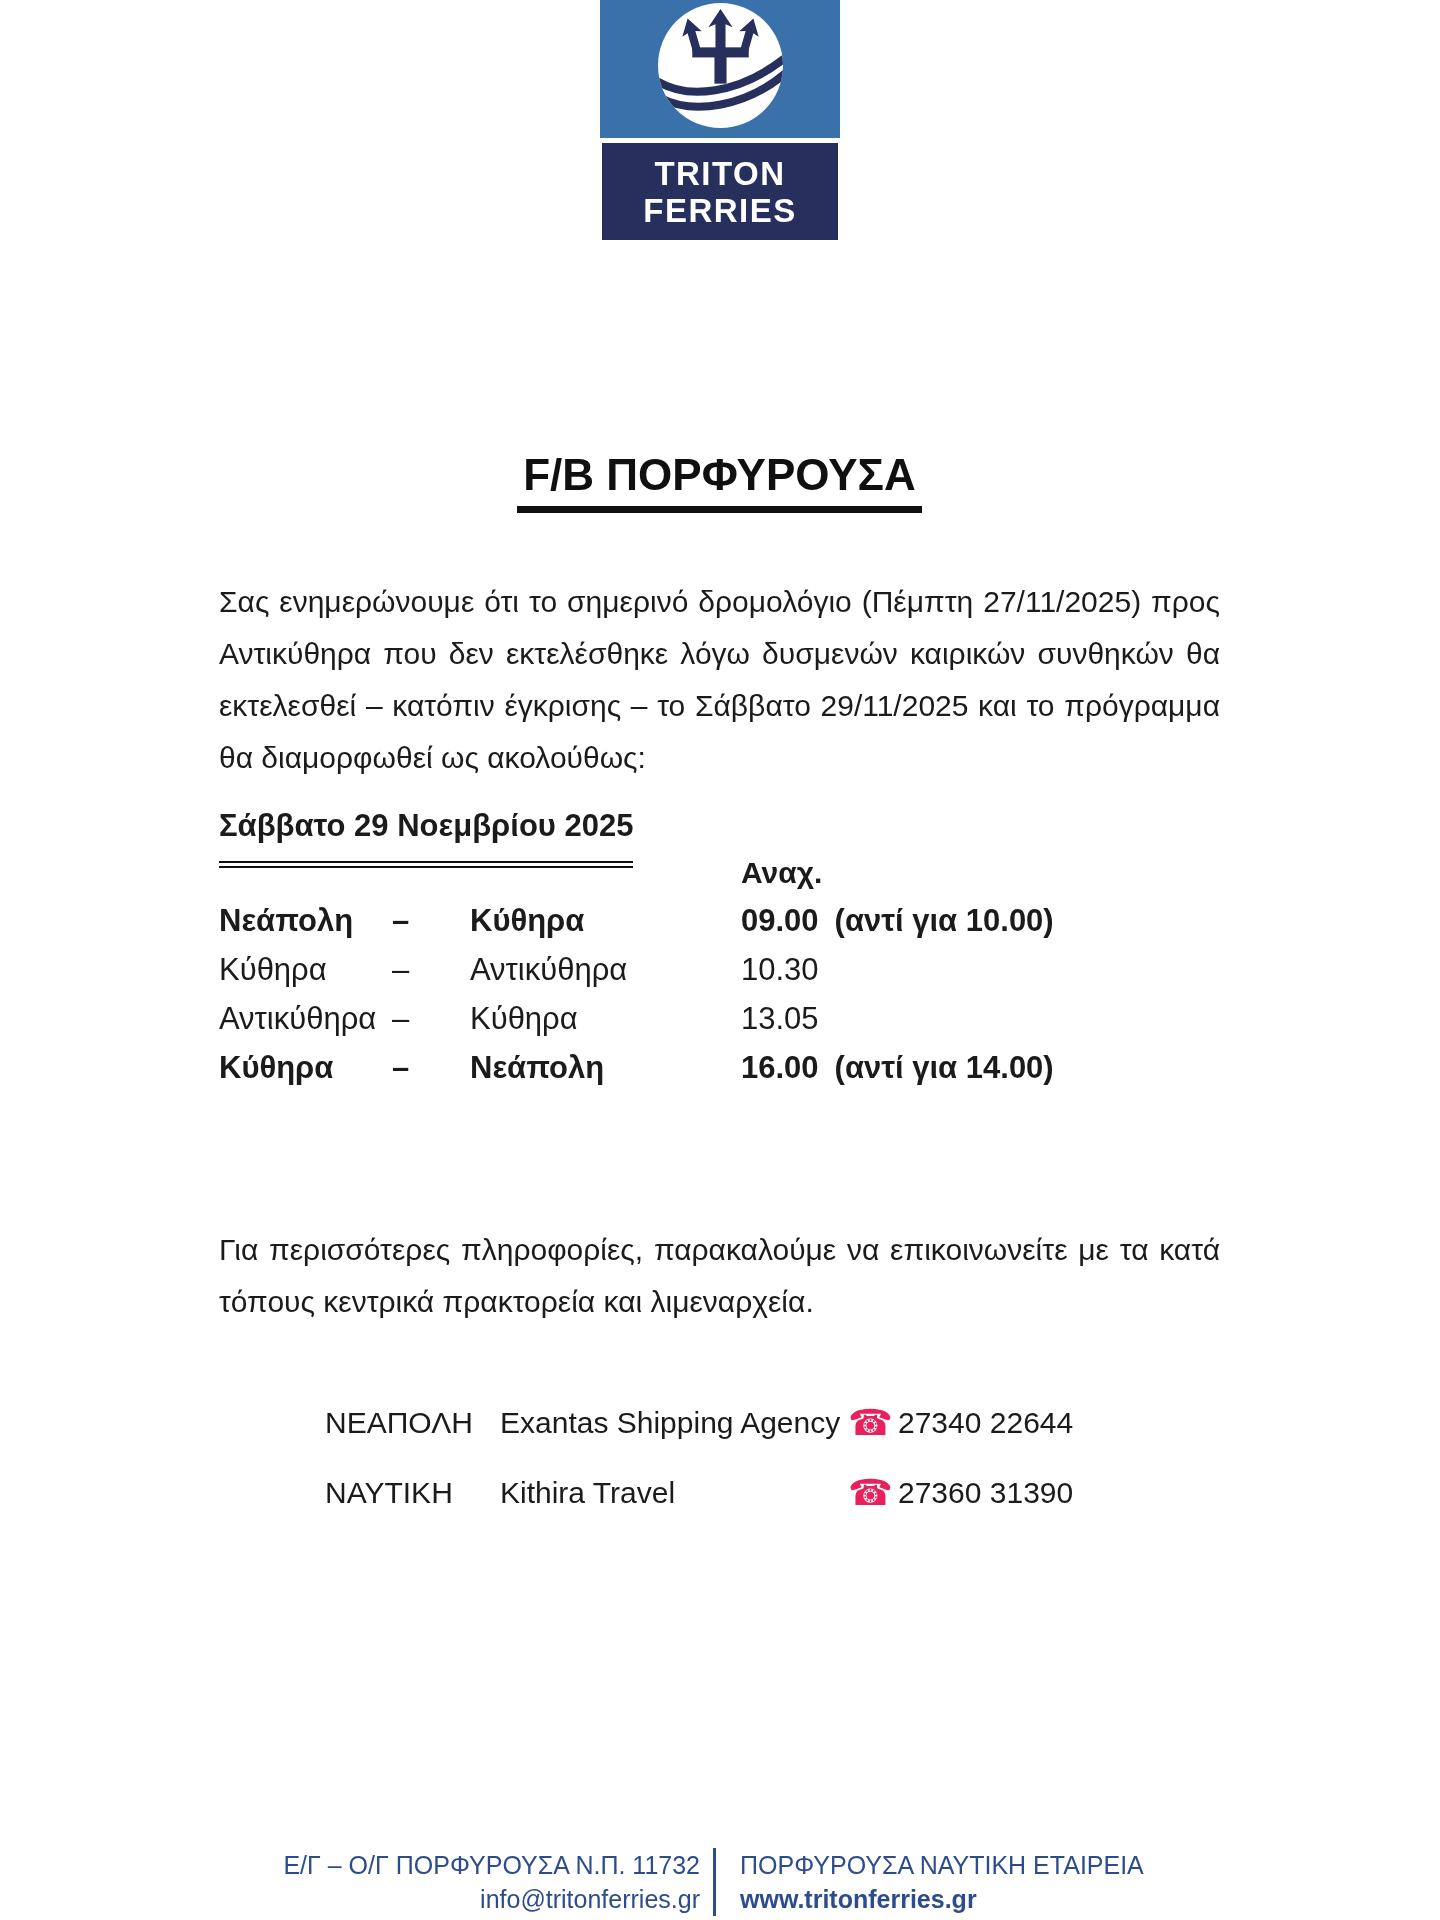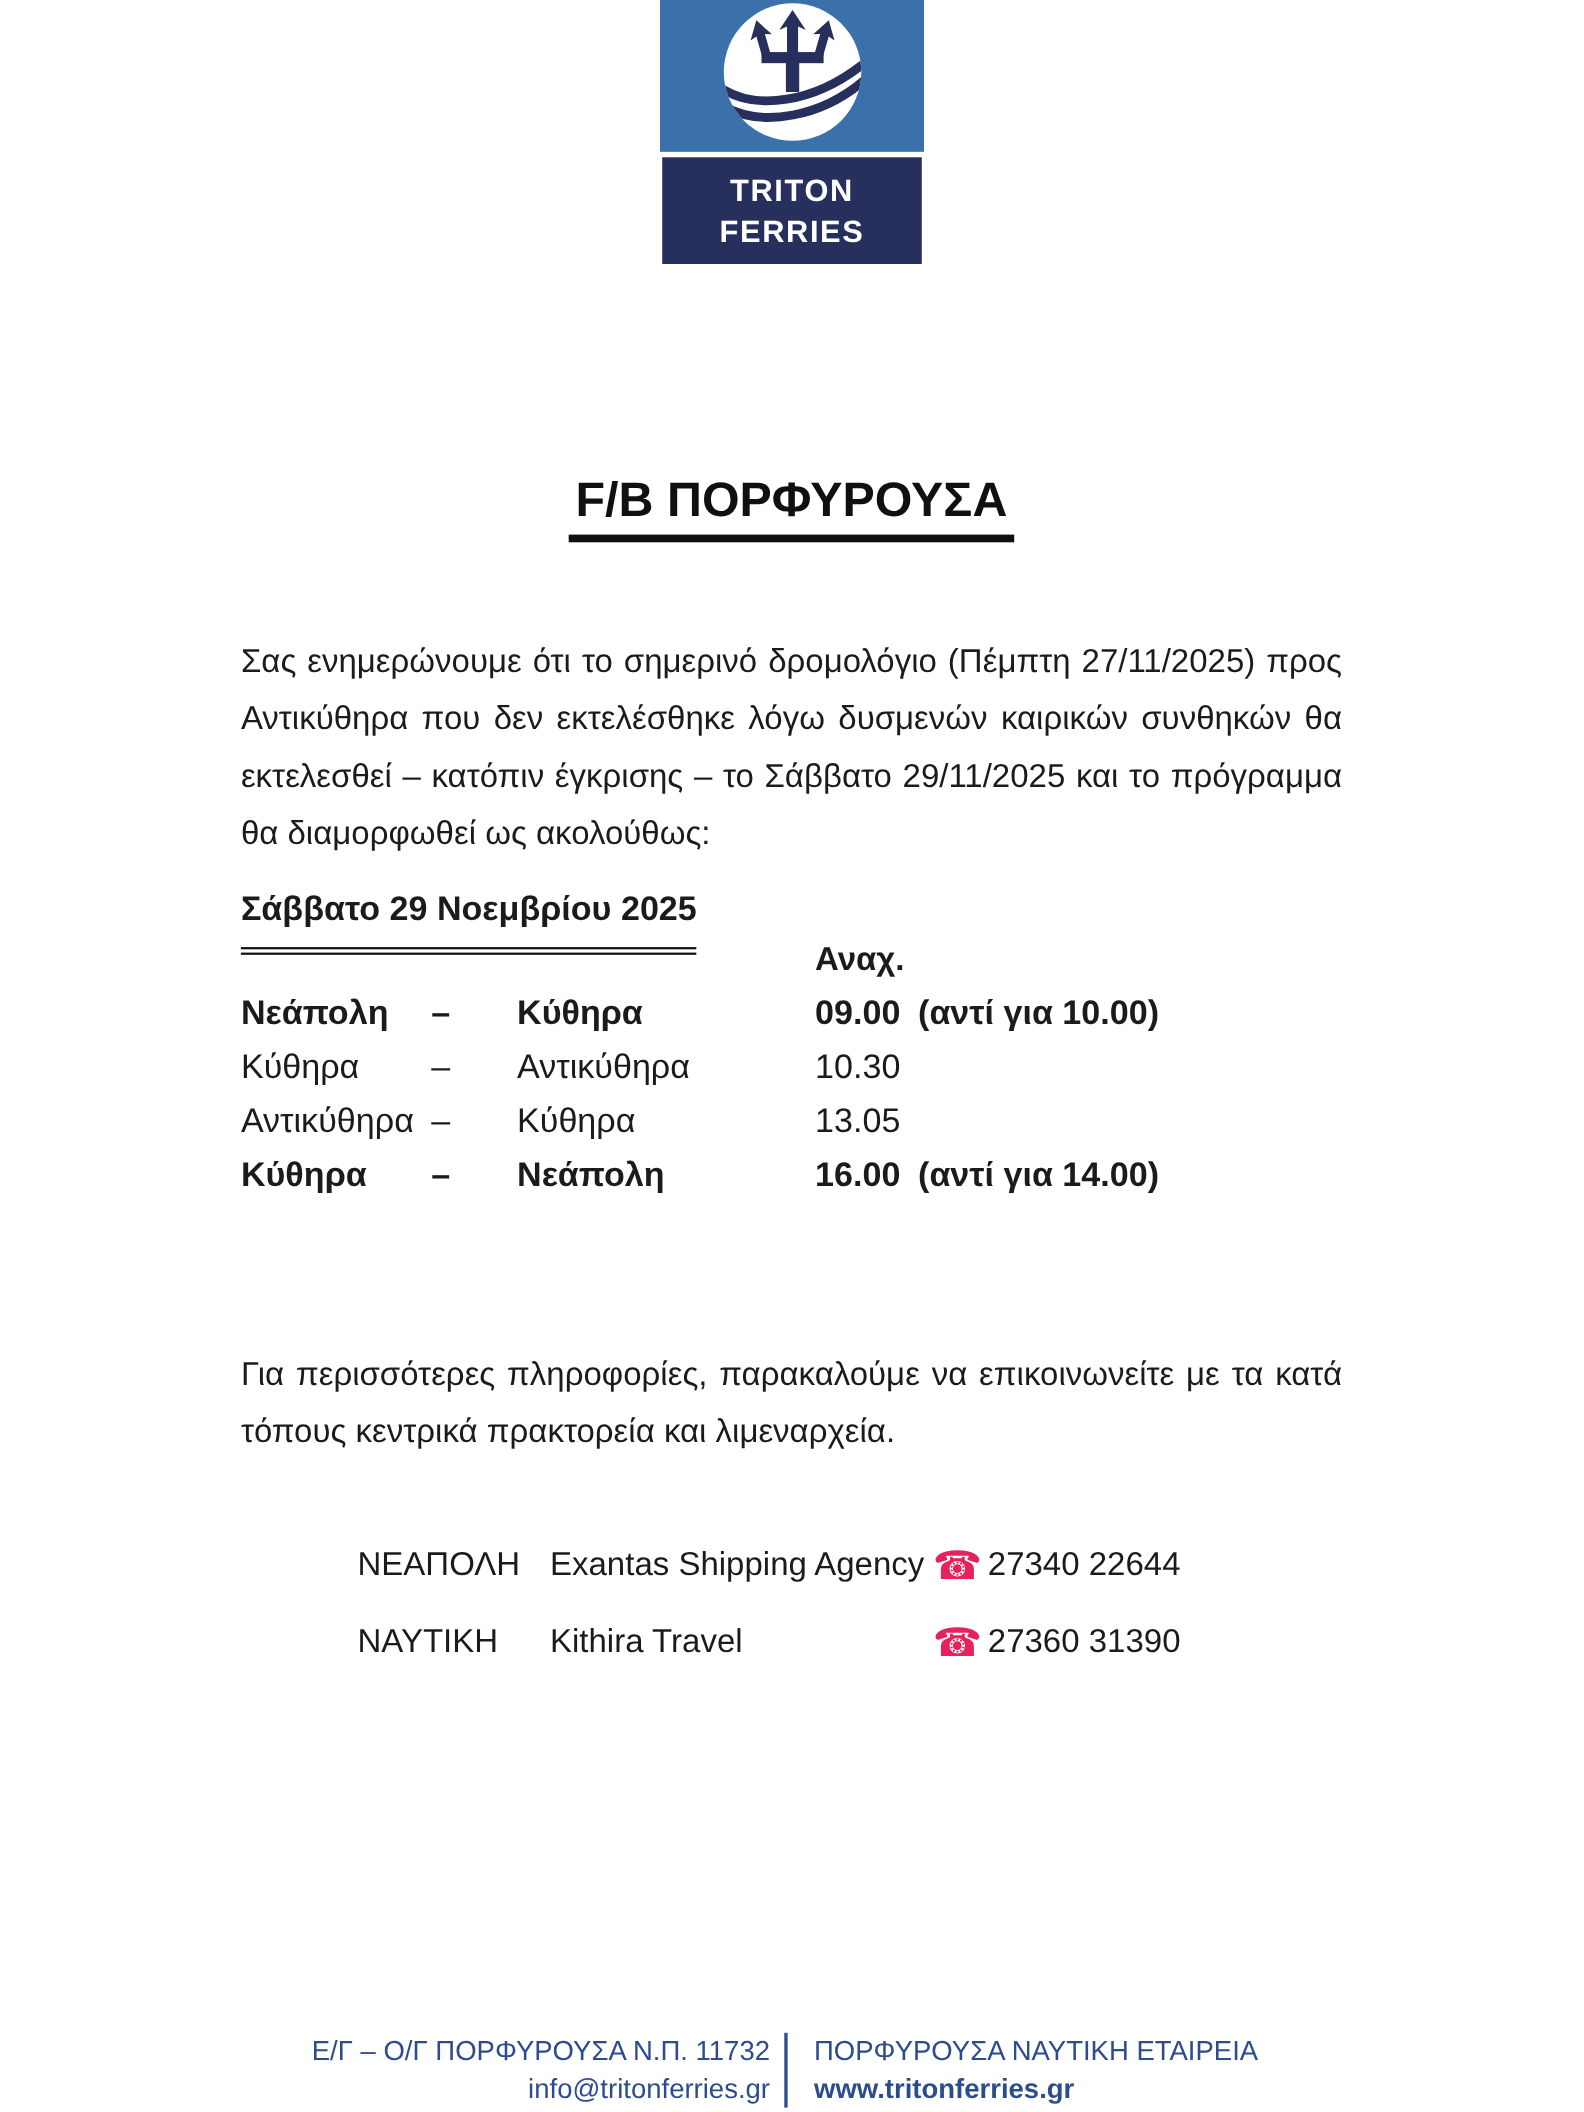--- a/index.html
+++ b/index.html
@@ -7,25 +7,25 @@
     width:1440px;height:1920px;background:#ffffff;position:relative;
     font-family:"Liberation Sans",sans-serif;color:#1b1b1b;overflow:hidden;
   }
   
   .logo{position:absolute;left:600px;top:0;width:240px;}
   .logo-top{width:240px;height:138px;background:#3b71aa;position:relative;}
   .logo-circle{position:absolute;left:58px;top:3px;width:125px;height:125px;background:#ffffff;border-radius:50%;overflow:hidden;}
   .logo-circle svg{display:block;}
   .logo-bottom{width:236px;height:97px;background:#272f5d;margin:5px 0 0 2px;
     display:flex;flex-direction:column;align-items:center;justify-content:center;}
-  .logo-line{color:#ffffff;font-weight:bold;font-size:28px;line-height:37px;letter-spacing:1.5px;}
+  .logo-line{color:#ffffff;font-weight:bold;font-size:33px;line-height:37px;letter-spacing:1.5px;}
   
   .title-wrap{position:absolute;top:430px;left:219px;width:1001px;text-align:center;}
   .title{display:inline-block;font-weight:bold;font-size:44px;color:#101010;
-    border-bottom:7px solid #101010;padding:0 6px 6px;}
+    border-bottom:7px solid #101010;padding:0 6px 6px;margin-top:20px;}
   
   .para{position:absolute;left:219px;width:1001px;font-size:30px;line-height:52px;text-align:justify;}
   #intro-para{top:546px;}
   #info-para{top:1194px;}
   
   .date-heading{position:absolute;left:219px;top:808px;font-size:31px;font-weight:bold;}
   .date-heading .u{display:inline-block;border-bottom:7px double #101010;padding-bottom:17px;}
   .dep-header{position:absolute;left:741px;top:856px;font-size:30px;font-weight:bold;}
   .sched{position:absolute;left:219px;top:896px;width:1001px;}
   .srow{display:grid;grid-template-columns:173px 78px 271px auto;height:49px;align-items:center;font-size:31px;}

